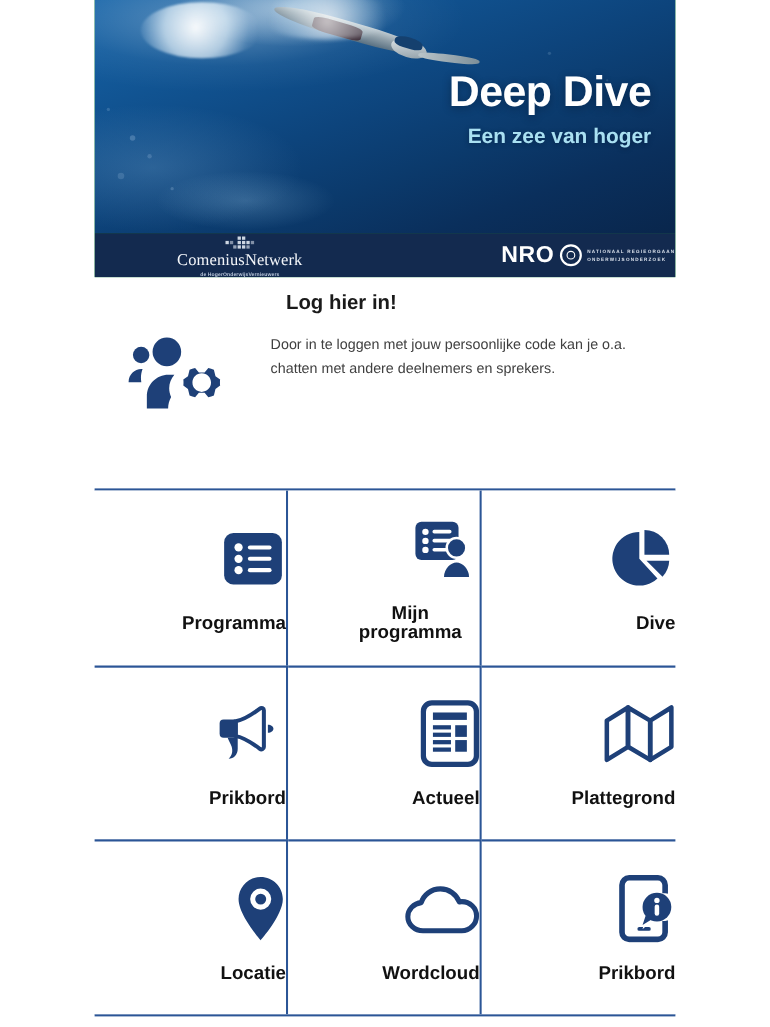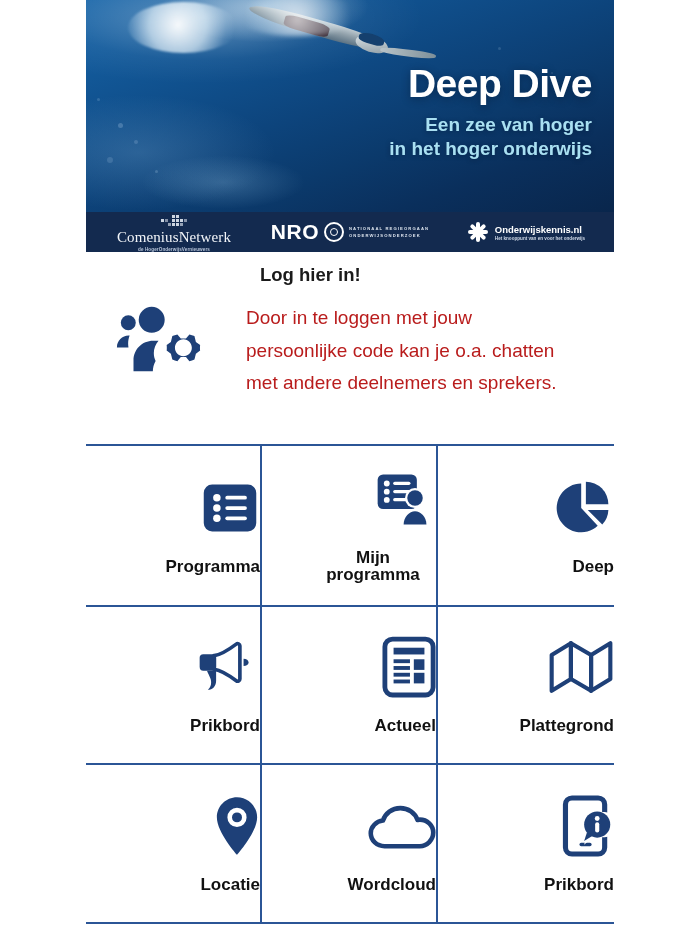--- a/index.html
+++ b/index.html
@@ -155,21 +155,21 @@
   .hero-logos {
     position: absolute;
     left: 0;
     bottom: 0;
     width: 100%;
     height: 40px;
     background: #132a4f;
     display: flex;
     align-items: center;
   }
-  .logo-cell { flex: 1; display: flex; align-items: center; justify-content: center; height: 100%; }
+  .logo-cell { flex: 1; display: flex; align-items: center; justify-content: flex-end; height: 100%; }
   .logo-comenius { flex-direction: column; justify-content: center; padding-top: 2px; }
   .cn-mark { width: 26px; height: 13px; position: relative; margin-bottom: 1px; }
   .cn-mark i {
     position: absolute; background: #cdd6e2; display: block;
   }
   .cn-name { color: #f2f5f9; font-family: Liberation Serif, serif; font-size: 15px; letter-spacing: .1px; }
   .cn-tag { color: #b9c6da; font-size: 4.6px; font-weight: bold; letter-spacing: .1px; margin-top: 1px; }
   .nro-wrap { display: flex; align-items: center; gap: 5px; }
   .nro-text { color: #ffffff; font-size: 21px; font-weight: bold; letter-spacing: .5px; font-family: "Liberation Sans", sans-serif; }
   .nro-o { width: 20px; height: 20px; border: 2px solid #ffffff; border-radius: 50%; position: relative; display:inline-block; }
@@ -200,23 +200,23 @@
     padding-top: 38px;
   }
   .login-text { flex: 1; padding-top: 6px; }
   .login-title {
     font-size: 18.5px;
     font-weight: bold;
     color: #1a1a1a;
     margin: 0 0 16px 14px;
   }
   .login-body {
-    font-size: 19px;
+    font-size: 13px;
     line-height: 1.72;
-    color: #b91c1c;
+    color: #404040;
     margin: 0;
     max-width: 330px;
   }
 
   
   .grid {
     position: absolute;
     left: 86px;
     top: 444px;
     width: 528px;
@@ -275,21 +275,21 @@
       <div class="bubble" style="left:9%;top:66%;width:4px;height:4px;opacity:.4"></div>
       <div class="bubble" style="left:4%;top:74%;width:6px;height:6px;opacity:.35"></div>
       <div class="bubble" style="left:13%;top:80%;width:3px;height:3px;opacity:.45"></div>
       <div class="bubble" style="left:2%;top:46%;width:3px;height:3px;opacity:.4"></div>
       <div class="bubble" style="left:78%;top:22%;width:3px;height:3px;opacity:.35"></div>
       <div class="bubble" style="left:88%;top:34%;width:2px;height:2px;opacity:.3"></div>
     </div>
 
     <div class="hero-title">
       <span class="big">Deep Dive</span>
-      <span class="sub"><span>Een zee van hoger</span><br><span>in het hoger onderwijs</span></span>
+      <span class="sub"><span>Een zee van hoger</span><br></span>
     </div>
 
     <div class="hero-logos">
 
       <div class="logo-cell logo-comenius">
         <div class="cn-mark">
           <i style="left:11px;top:0;width:3px;height:3px"></i>
           <i style="left:15px;top:0;width:3px;height:3px"></i>
           <i style="left:11px;top:4px;width:3px;height:3px"></i>
           <i style="left:15px;top:4px;width:3px;height:3px"></i>
@@ -310,34 +310,20 @@
         <div class="nro-wrap">
           <span class="nro-text">NRO</span>
           <span class="nro-o"></span>
           <span class="nro-sub">
             <span>NATIONAAL REGIEORGAAN</span>
             <span>ONDERWIJSONDERZOEK</span>
           </span>
         </div>
       </div>
 
-      <div class="logo-cell">
-        <div class="ok-wrap">
-          <span class="ok-mark">
-            <i style="transform:rotate(0deg)"></i>
-            <i style="transform:rotate(45deg)"></i>
-            <i style="transform:rotate(90deg)"></i>
-            <i style="transform:rotate(135deg)"></i>
-          </span>
-          <span class="ok-text">
-            <span class="ok-title">Onderwijskennis.nl</span>
-            <span class="ok-tag">Het knooppunt van en voor het onderwijs</span>
-          </span>
-        </div>
-      </div>
 
     </div>
   </div>
 
   <div class="login">
     <div class="login-icon">
       <svg width="104" height="88" viewBox="0 0 640 512" fill="#1e4078" aria-hidden="true">
         <circle cx="88" cy="150" r="46"></circle>
         <path d="M18 300c0-40 32-72 72-72h6c-6 16-9 33-9 51 0 8 1 15 2 23H18z"></path>
         <circle cx="232" cy="132" r="80"></circle>
@@ -388,21 +374,21 @@
     </div>
 
     <div class="tile">
       <span class="tile-icon">
         <svg width="60" height="60" viewBox="0 0 64 64" fill="none">
           <path d="M29 6a26 26 0 1 0 17.6 45L29 32z" fill="#1e4078"></path>
           <path d="M34 4v24h24A24 24 0 0 0 34 4z" fill="#1e4078"></path>
           <path d="M36 34l15.5 15.5A24 24 0 0 0 58 34z" fill="#1e4078"></path>
         </svg>
       </span>
-      <span class="tile-label">Deep</span>
+      <span class="tile-label">Dive</span>
     </div>
 
     <div class="tile">
       <span class="tile-icon">
         <svg width="64" height="58" viewBox="0 0 70 62" fill="#1e4078">
           <path d="M44 6c1.6-1.2 4-0.3 4 1.8v36.4c0 2.1-2.4 3-4 1.8C36 40 27 34.5 20 33.4V18.6C27 17.5 36 12 44 6z" stroke="#1e4078" stroke-width="4" fill="#fff"></path>
           <rect x="4" y="17" width="18" height="18" rx="4"></rect>
           <path d="M52 22c3.2 0 5.5 1.8 5.5 4s-2.3 4-5.5 4z"></path>
           <path d="M12 35h10v11c0 6-4 10-9 10 4-4 4-8 3-12-1-3-3-6-4-9z"></path>
         </svg>

